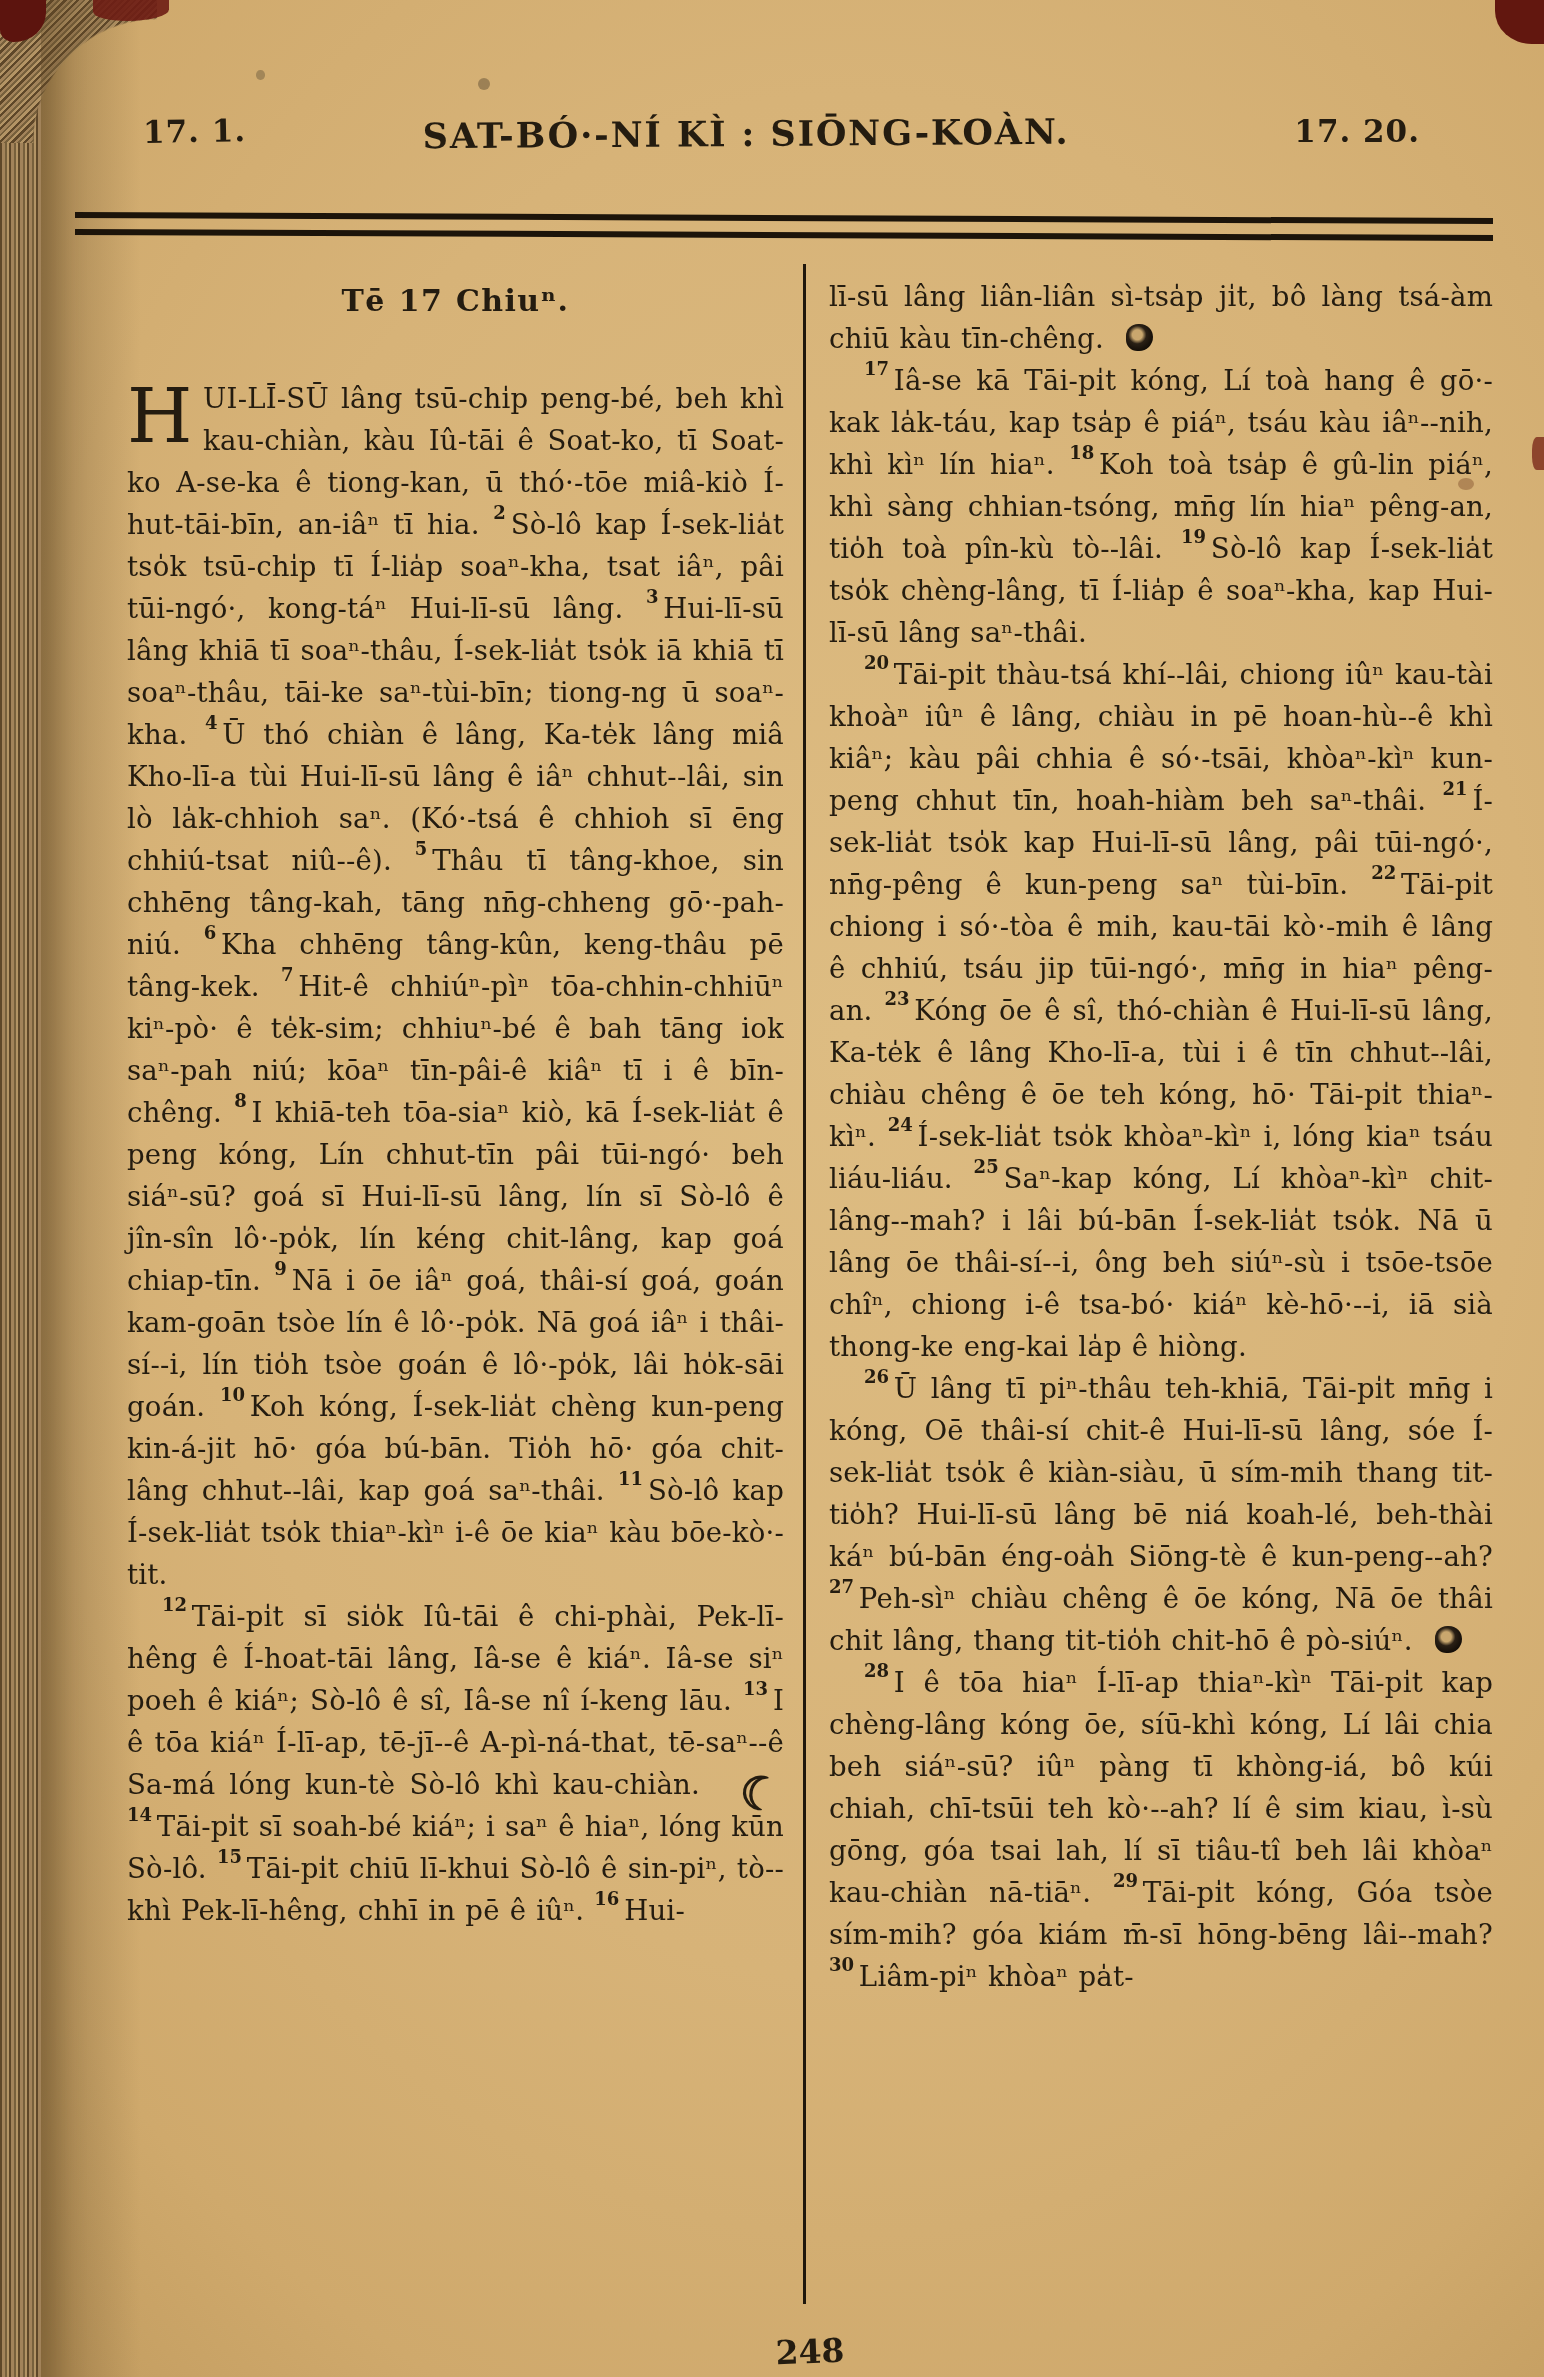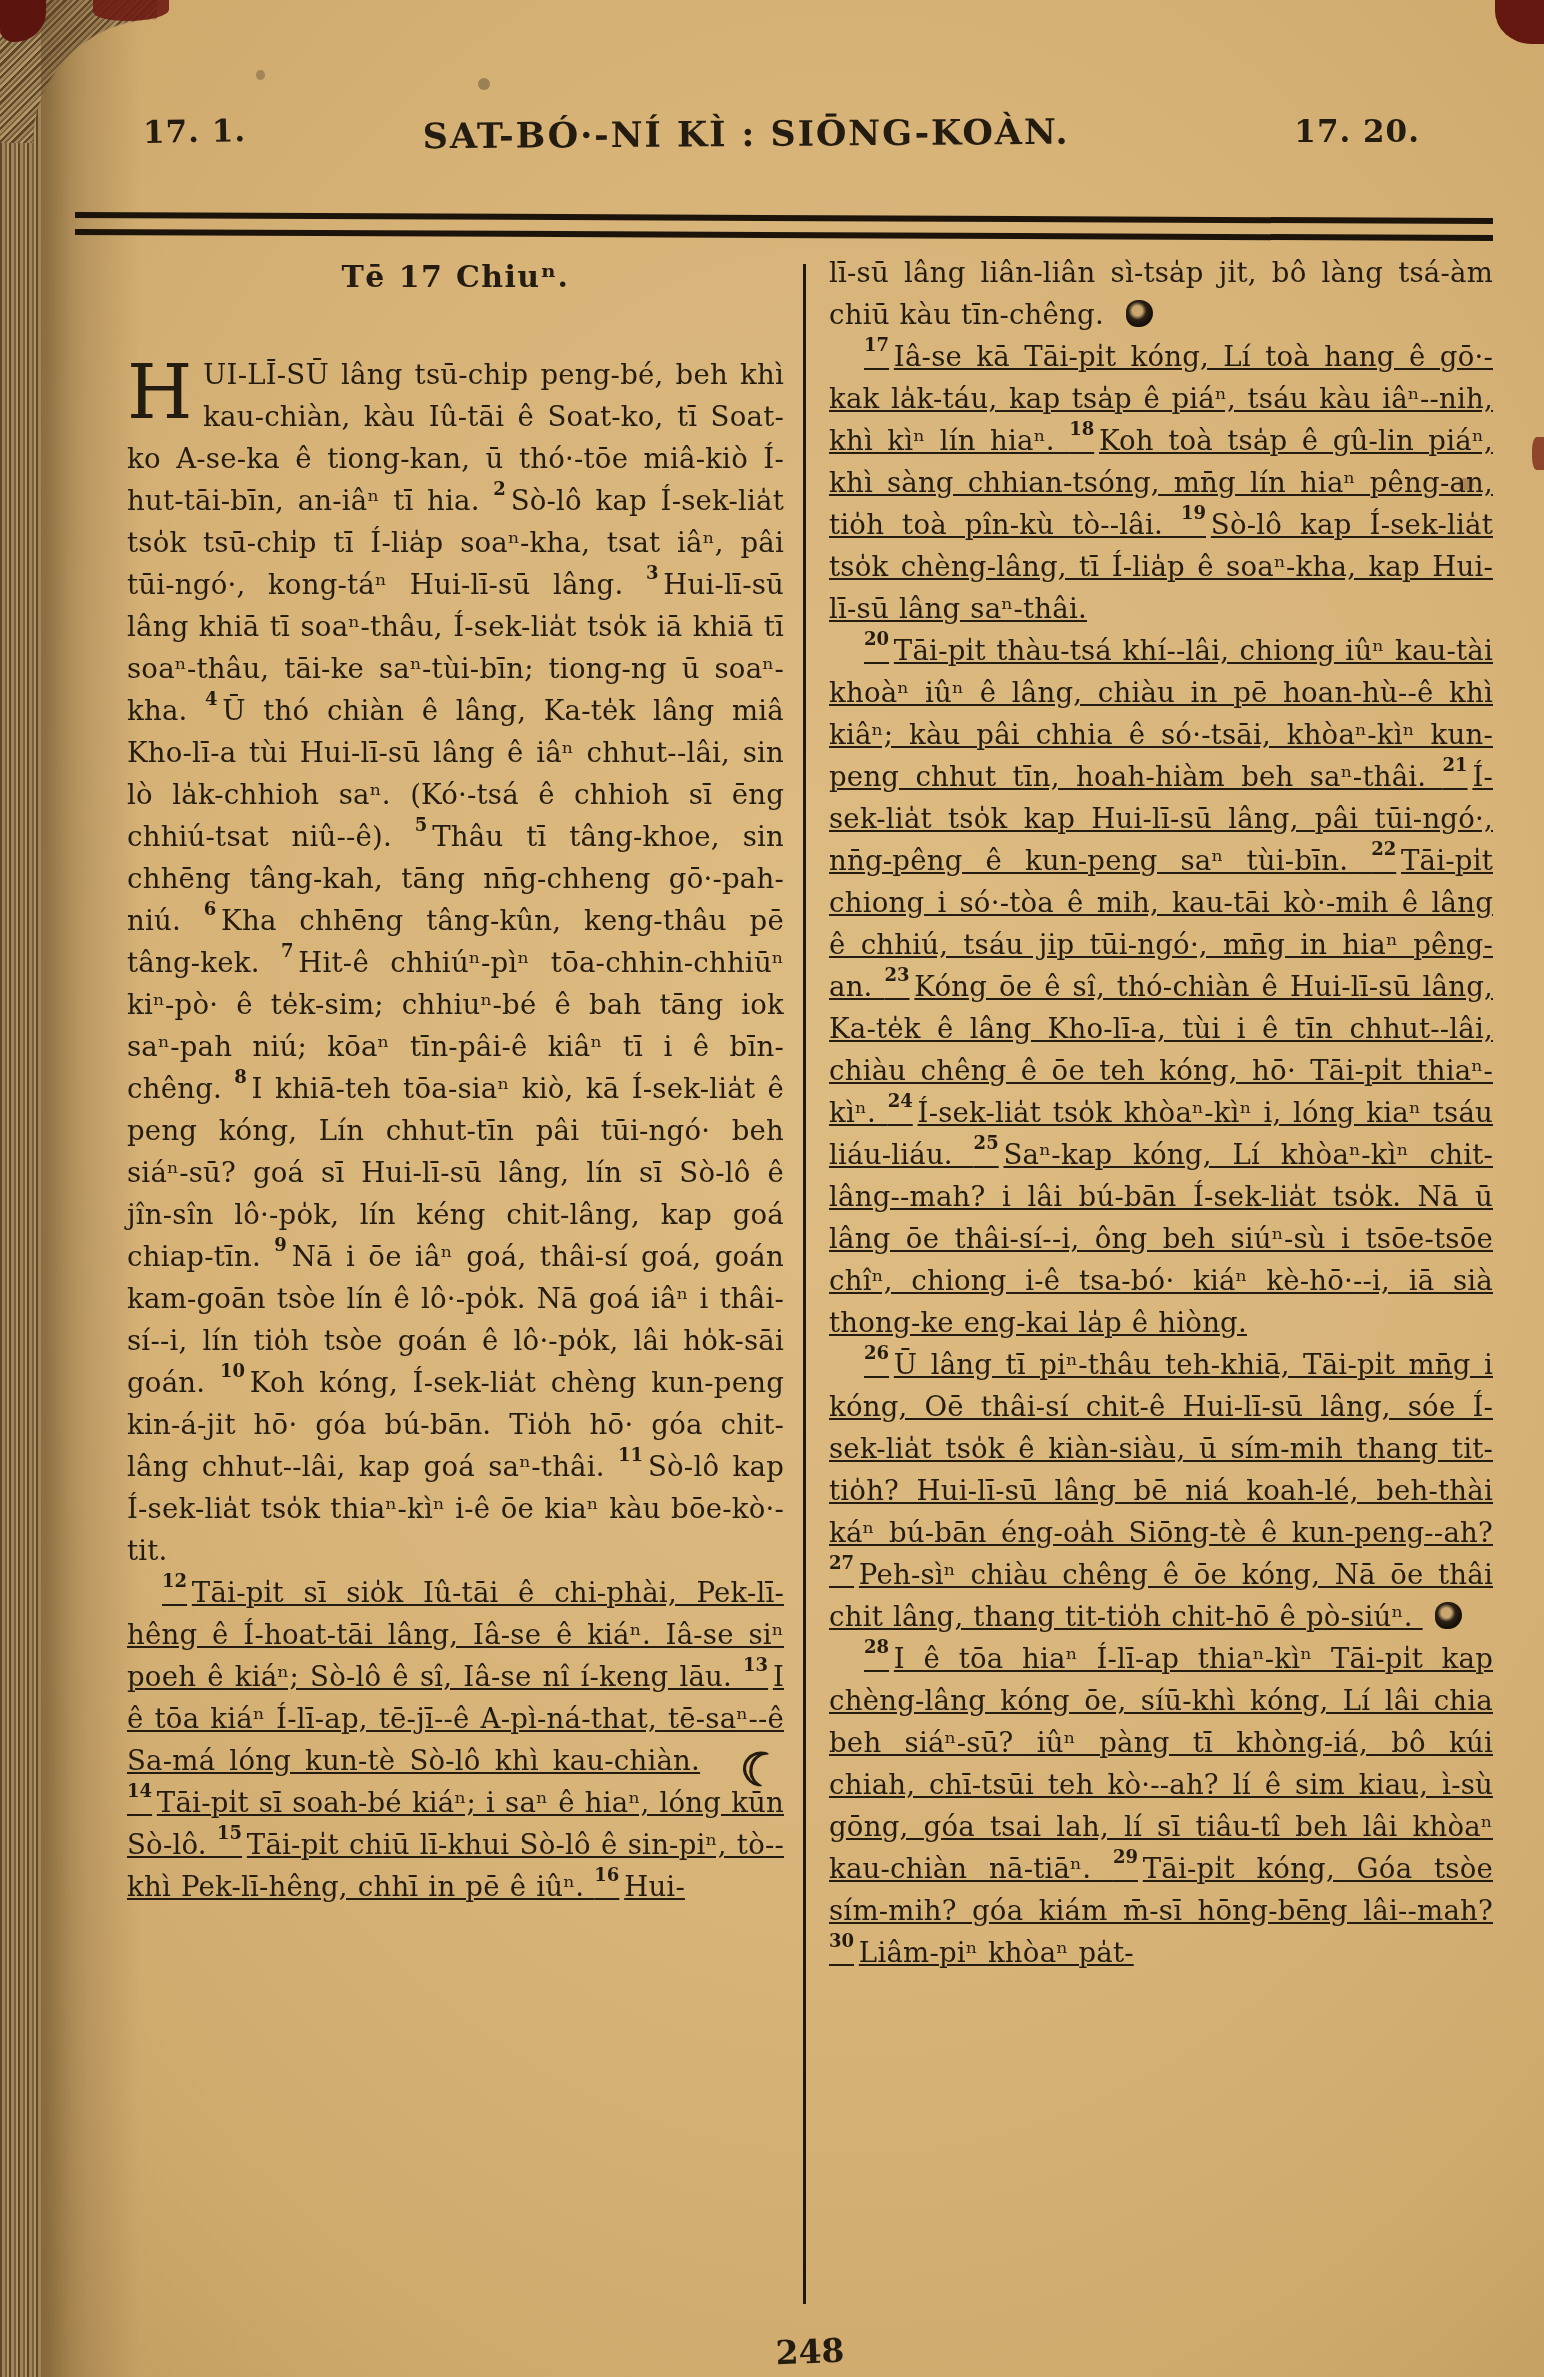--- a/index.html
+++ b/index.html
@@ -50,28 +50,28 @@
   .hdr-right{right:124px;}
   .rule{position:absolute;left:75px;right:51px;height:0;
         border-top:6.7px solid #1c140a;}
   .rule-1{top:215px;transform:rotate(.25deg);}
   .rule-2{top:232px;transform:rotate(.25deg);}
 
   
   .divider{position:absolute;left:803px;top:264px;width:3.3px;height:2040px;background:#1f170c;}
 
   
-  .col{position:absolute;top:252px;font-size:27.6px;line-height:42px;
+  .col{position:absolute;top:276px;font-size:27.6px;line-height:42px;
        text-align:justify;letter-spacing:0.2px;word-spacing:1px;}
   .col-left{left:127px;width:657px;}
   .col-right{left:829px;width:664px;}
   .chapter-title{text-align:center;font-weight:bold;font-size:30px;
                  margin:3.8px 0 56px 0;letter-spacing:1.4px;}
   .para{margin:0;}
-  .para.indent{text-indent:35px;text-decoration:underline;}
+  .para.indent{text-indent:35px;}
   .verse-num{font-weight:bold;font-size:18px;vertical-align:15px;line-height:0;
              letter-spacing:0;padding-right:4.8px;}
   .dropcap{float:left;font-size:75px;line-height:71px;padding:2.9px 10.5px 0 0;
            font-weight:normal;}
   .orn-blot{display:inline-block;width:27px;height:27px;margin-left:12.4px;
             vertical-align:-2.9px;border-radius:48% 52% 55% 45%;
             background:radial-gradient(circle at 42% 40%, #c9a76e 0 22%, #2a2015 40%, #0f0a05 78%);}
   .orn-cmark{display:inline-block;font-size:46px;line-height:0;vertical-align:-12.4px;
              transform:rotate(12deg);letter-spacing:0;margin:0 2.9px 0 4.8px;font-weight:bold;}
 

